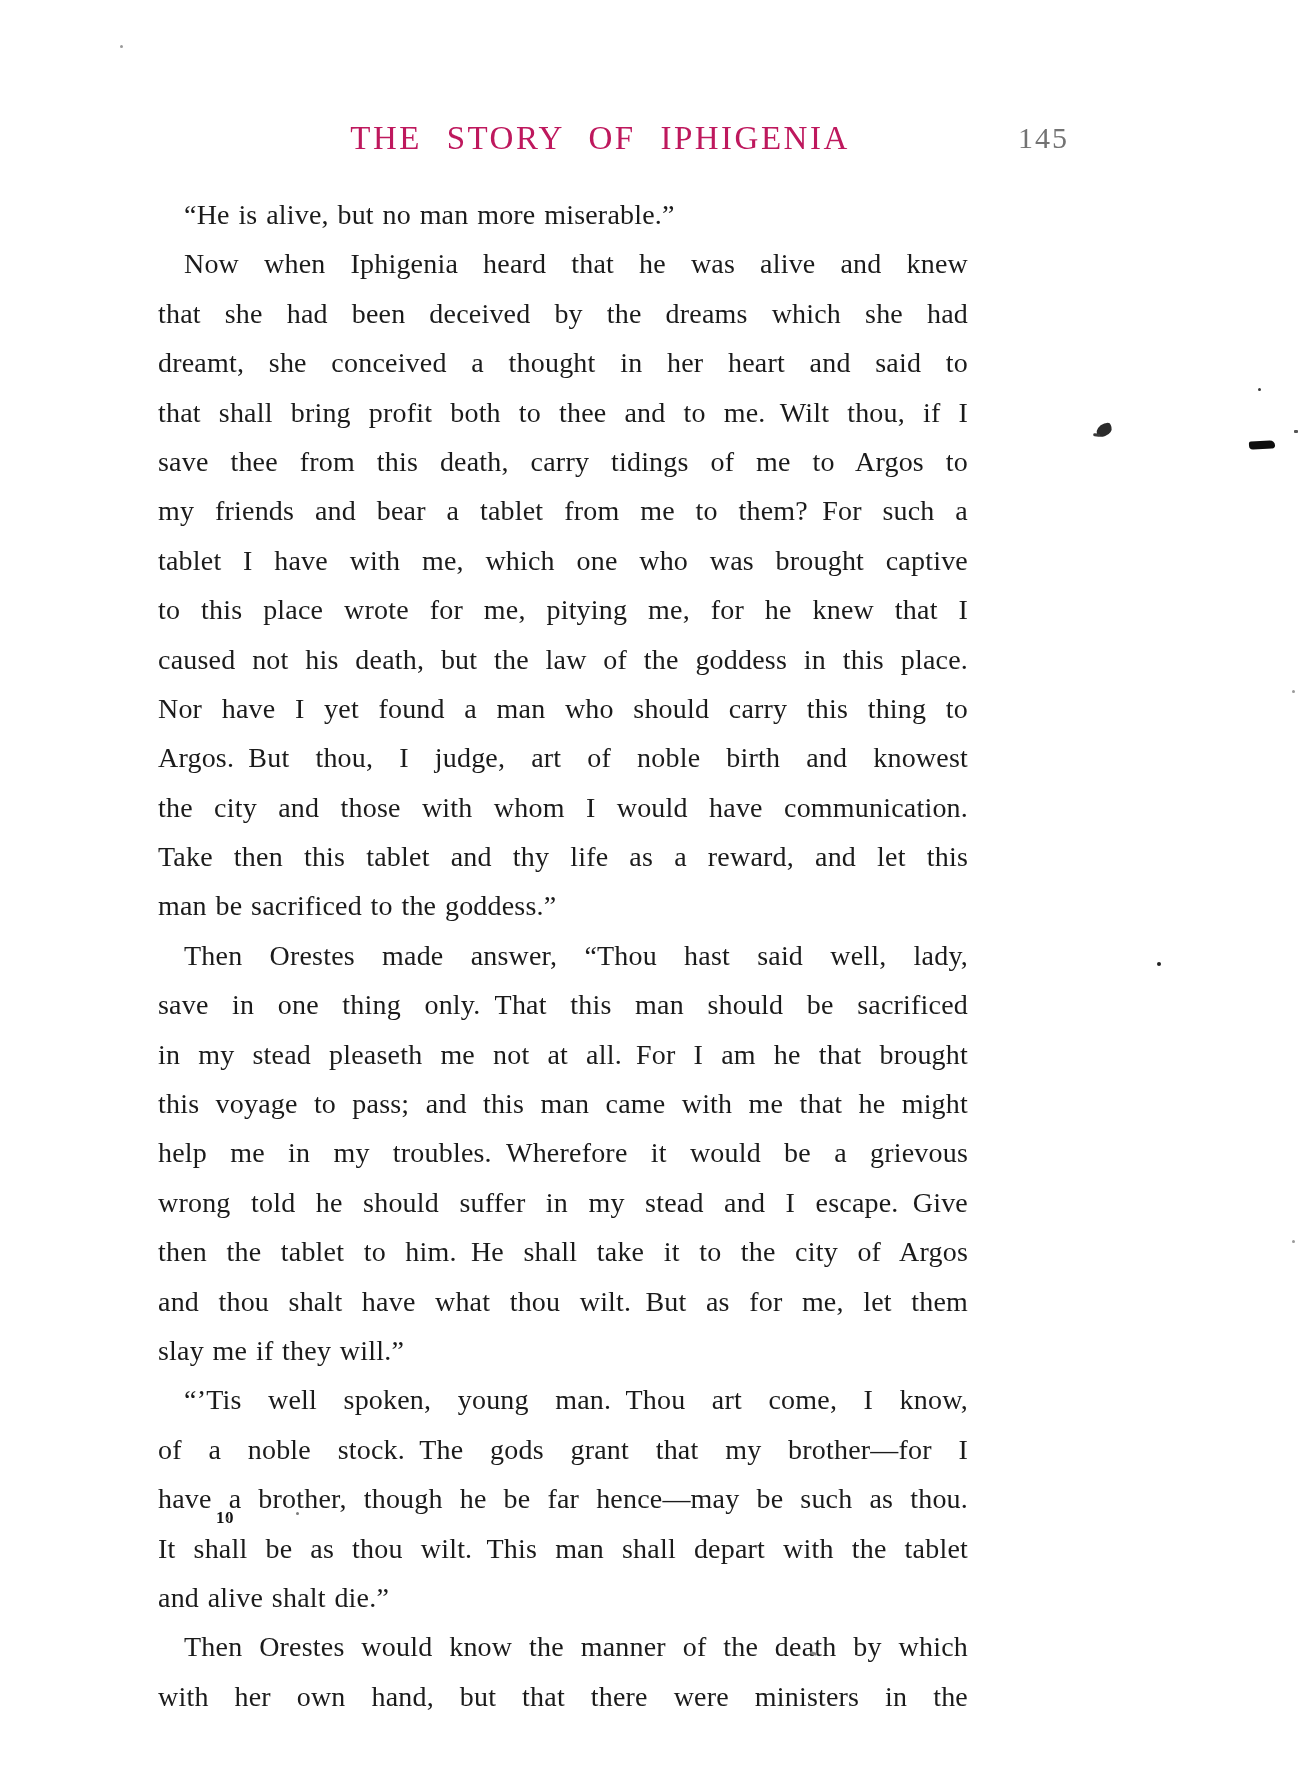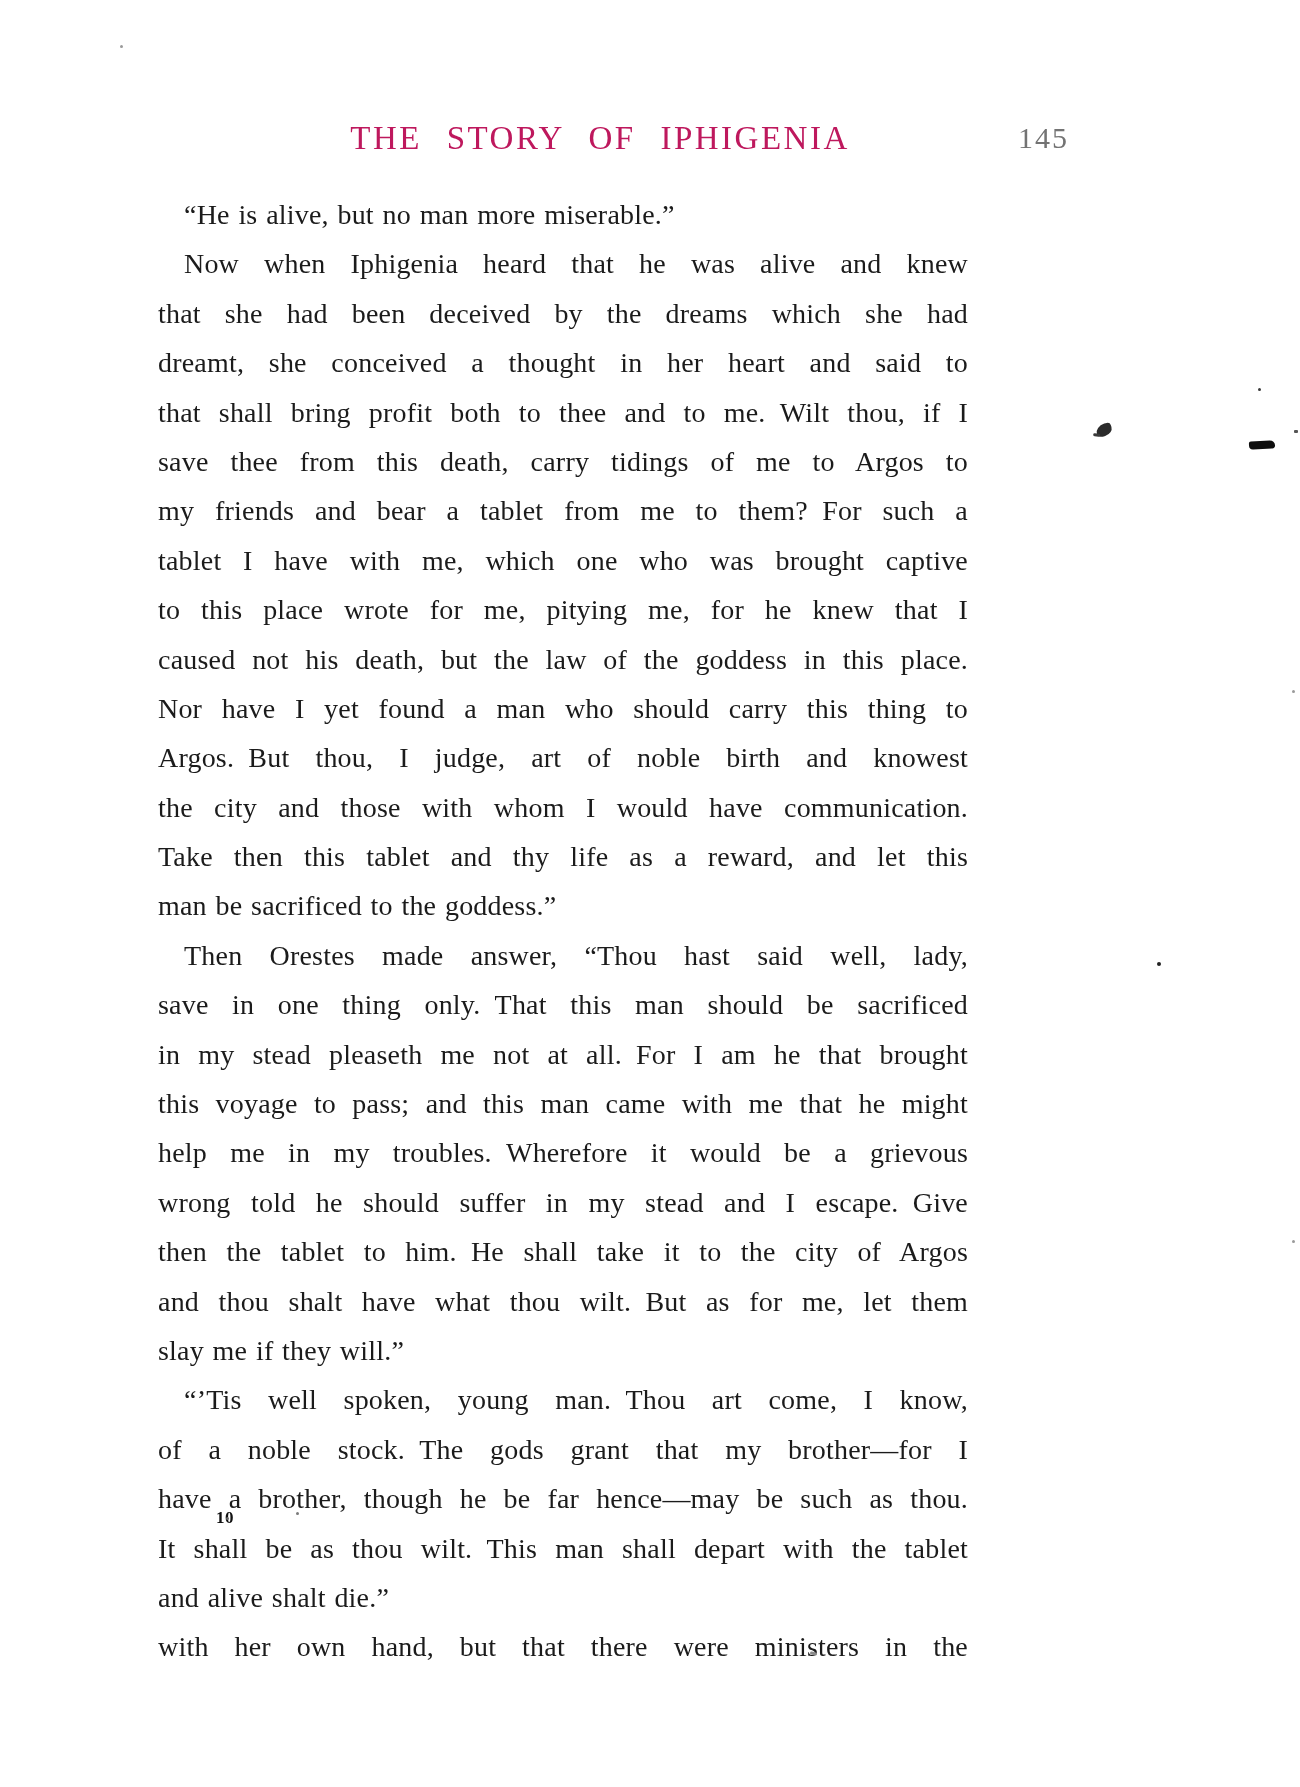--- a/index.html
+++ b/index.html
@@ -134,20 +134,21 @@
       <div class="line justified">help me in my troubles. Wherefore it would be a grievous</div>
       <div class="line justified">wrong told he should suffer in my stead and I escape. Give</div>
       <div class="line justified">then the tablet to him. He shall take it to the city of Argos</div>
       <div class="line justified">and thou shalt have what thou wilt. But as for me, let them</div>
       <div class="line">slay me if they will.”</div>
       <div class="line indent justified">“’Tis well spoken, young man. Thou art come, I know,</div>
       <div class="line justified">of a noble stock. The gods grant that my brother—for I</div>
       <div class="line justified">have a brother, though he be far hence—may be such as thou.</div>
       <div class="line justified">It shall be as thou wilt. This man shall depart with the tablet</div>
       <div class="line">and alive shalt die.”</div>
+      <div class="line indent justified">Then Orestes would know the manner of the death by which</div>
       <div class="line justified">with her own hand, but that there were ministers in the</div>
     </div>
 
   <div class="signature-mark">10</div>
 
   <div class="artifact ink-dash"></div>
   <div class="artifact ink-squiggle"></div>
   <div class="artifact speck" style="left:1258px;top:388px;width:3px;height:3px;background:#3a3a3a;"></div>
   <div class="artifact speck" style="left:1157px;top:962px;width:4px;height:4px;background:#222;"></div>
   <div class="artifact speck" style="left:1294px;top:430px;width:4px;height:3px;background:#555;border-radius:1px;"></div>

